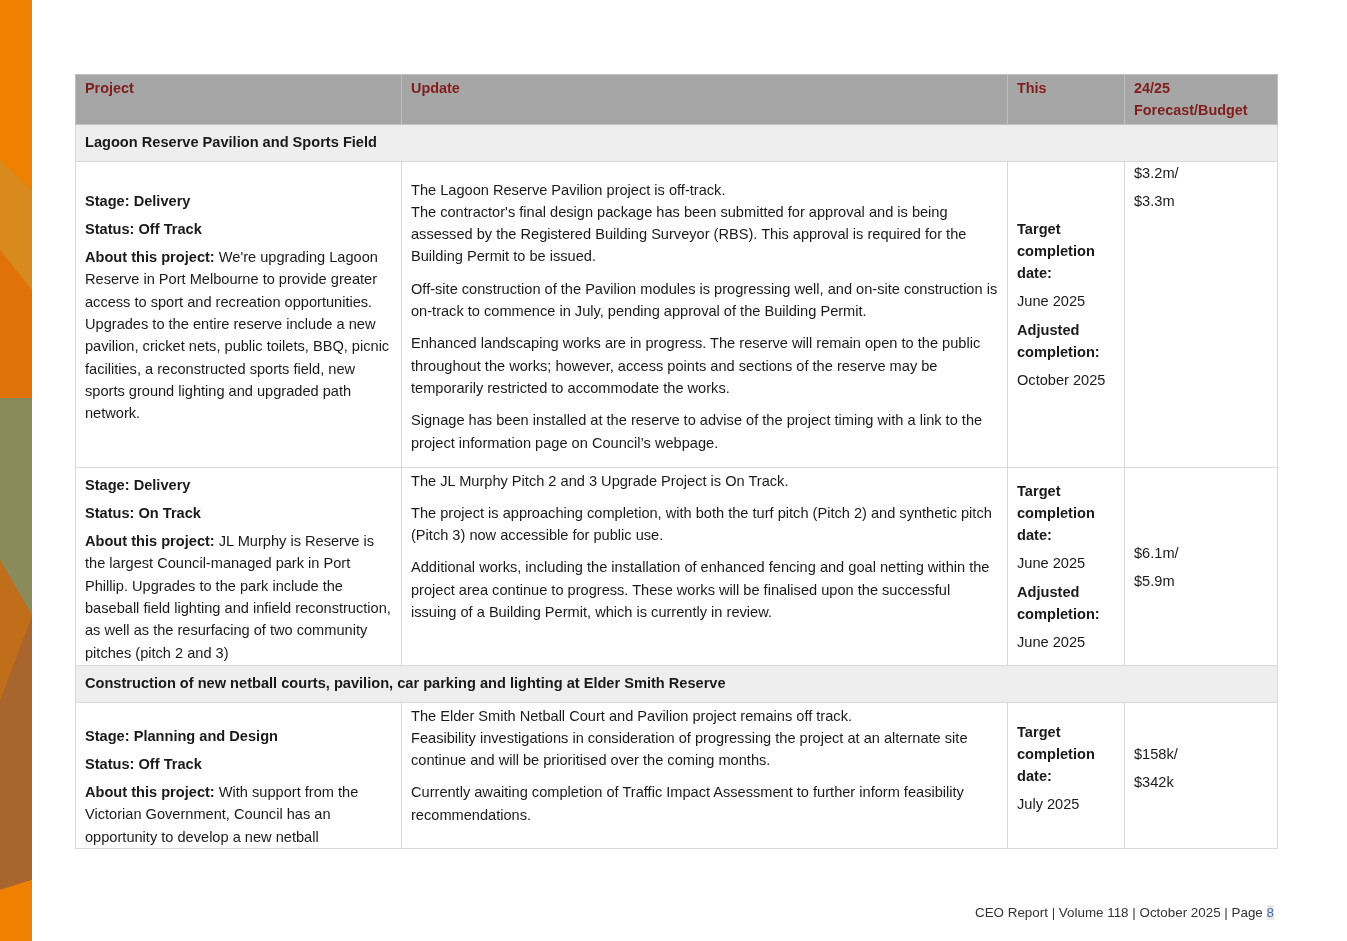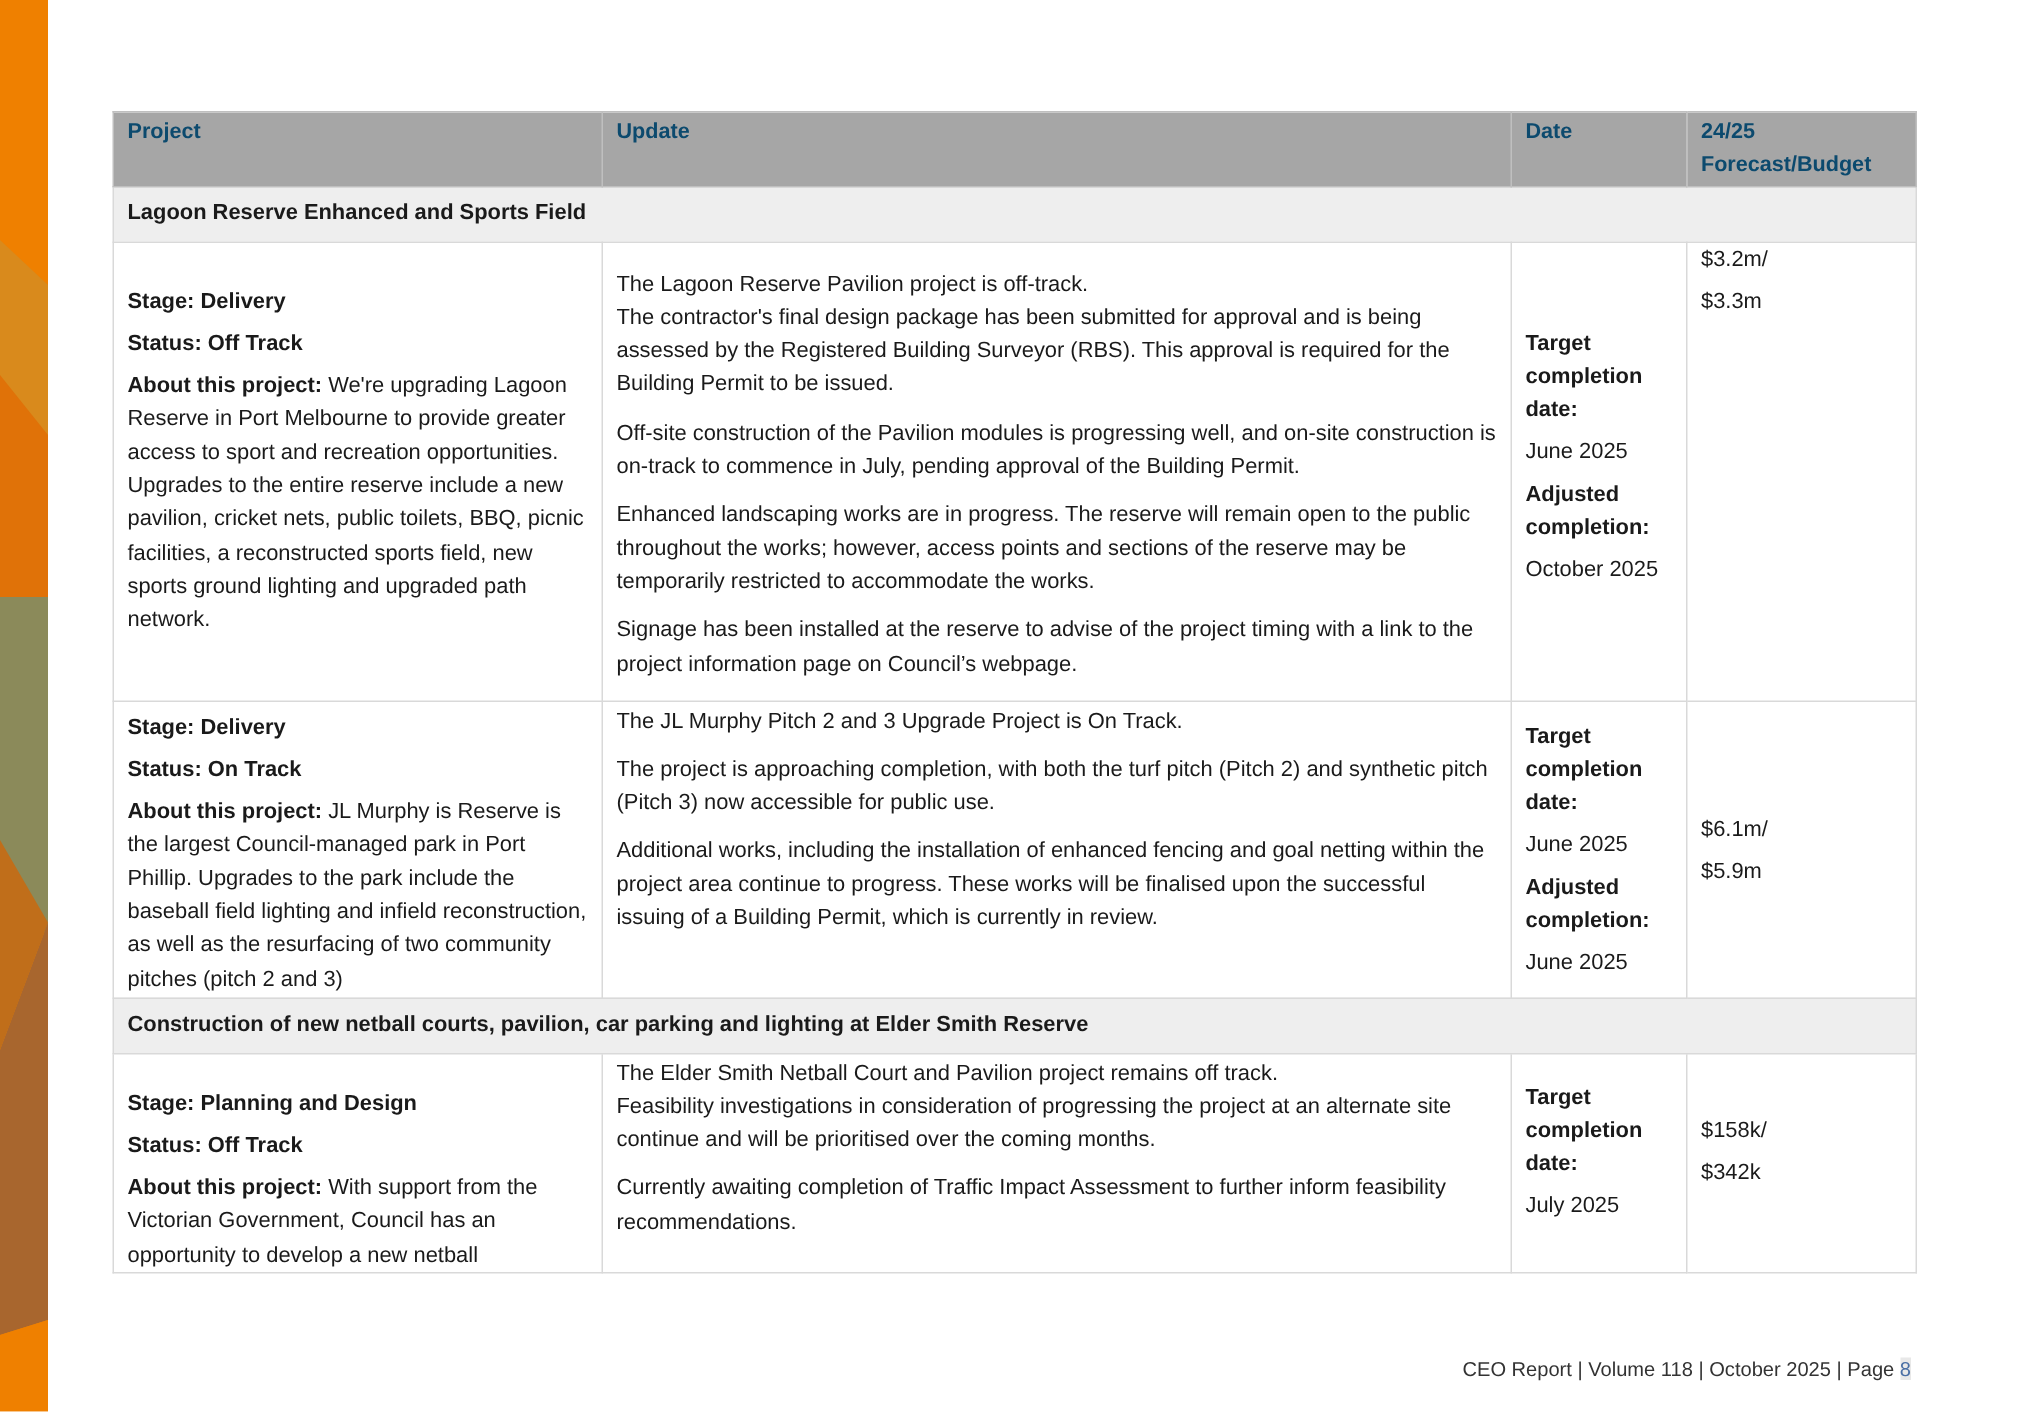--- a/index.html
+++ b/index.html
@@ -15,21 +15,21 @@
   .side-strip svg { display: block; }
   .report-table {
     position: absolute; left: 75px; top: 74px; width: 1202px;
     border-collapse: collapse; table-layout: fixed;
     font-size: 14.6px; line-height: 22.3px;
   }
   .report-table td, .report-table th {
     border: 1px solid #d9d9d9; vertical-align: top; padding: 0 9px;
   }
   .report-table th {
-    background: #a6a6a6; color: #0c4a6e; text-align: left;
+    background: #a6a6a6; color: #7f1d1d; text-align: left;
     font-weight: bold; font-size: 14.4px; padding-top: 2px; padding-bottom: 2px;
     height: 42px; border-color: #bfbfbf;
   }
   .section-row td {
     background: #eeeeee; font-weight: bold; font-size: 14.6px;
     height: 36px; vertical-align: middle;
   }
   .b { font-weight: bold; }
   .cell p { margin: 0 0 10px 0; }
   .cell p:last-child { margin-bottom: 0; }
@@ -62,28 +62,28 @@
   <colgroup>
     <col style="width:326px">
     <col style="width:606px">
     <col style="width:117px">
     <col style="width:153px">
   </colgroup>
   <thead>
     <tr>
       <th>Project</th>
       <th>Update</th>
-      <th>Date</th>
+      <th>This</th>
       <th><span>24/25</span><br><span>Forecast/Budget</span></th>
     </tr>
   </thead>
   <tbody>
 
     <tr class="section-row">
-      <td colspan="4">Lagoon Reserve Enhanced and Sports Field</td>
+      <td colspan="4">Lagoon Reserve Pavilion and Sports Field</td>
     </tr>
     <tr style="height:306px">
       <td class="cell proj-cell" style="padding-top:28px">
         <p class="b" style="margin-bottom:6px">Stage: Delivery</p>
         <p class="b" style="margin-bottom:6px">Status: Off Track</p>
         <p><span class="b">About this project:</span><span> We're upgrading Lagoon Reserve in Port Melbourne to provide greater access to sport and recreation opportunities. Upgrades to the entire reserve include a new pavilion, cricket nets, public toilets, BBQ, picnic facilities, a reconstructed sports field, new sports ground lighting and upgraded path network.</span></p>
       </td>
       <td class="cell" style="padding-top:17px">
         <p style="white-space:pre-line">The Lagoon Reserve Pavilion project is off-track.
 The contractor's final design package has been submitted for approval and is being assessed by the Registered Building Surveyor (RBS). This approval is required for the Building Permit to be issued.</p>

